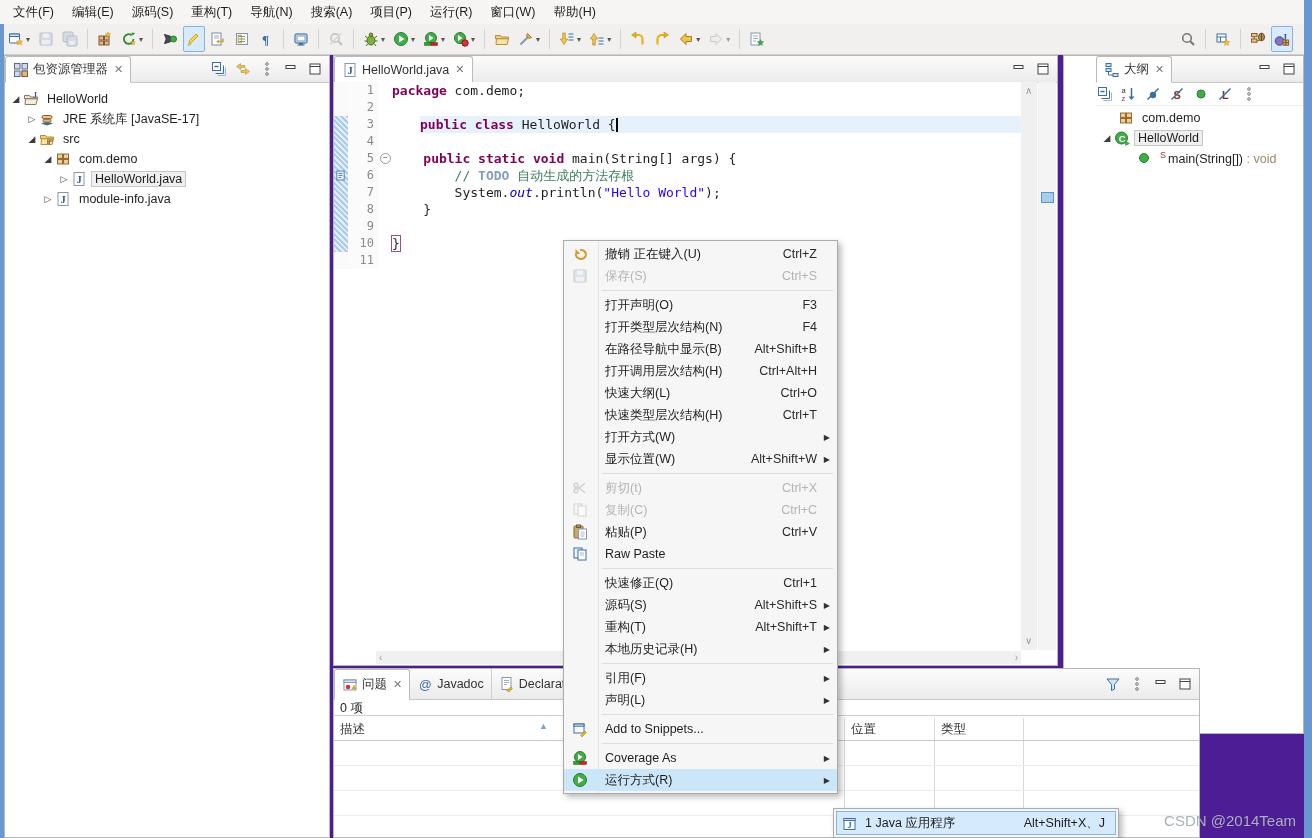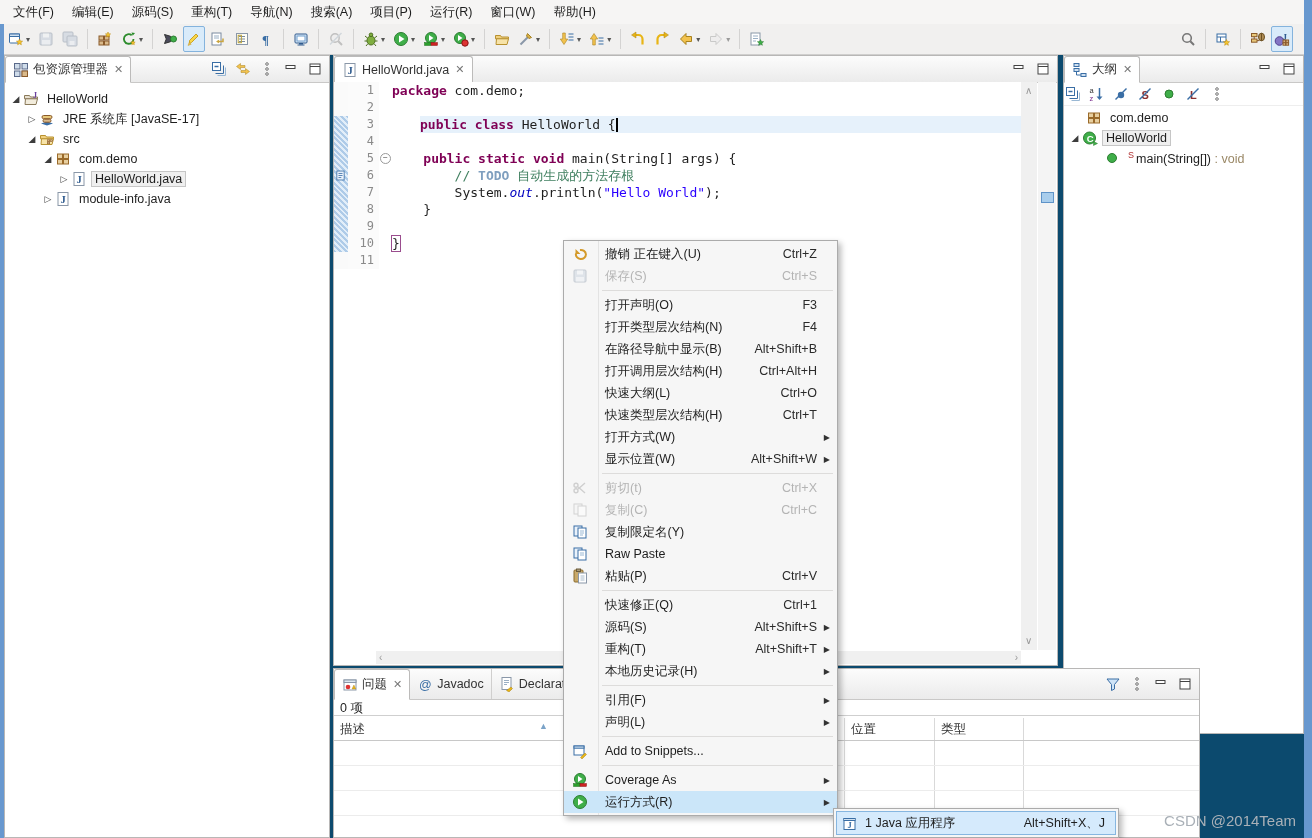--- a/index.html
+++ b/index.html
@@ -1,16 +1,16 @@
 <!DOCTYPE html>
 <html><head>
 <meta charset="utf-8">
 <style>
   html,body{margin:0;padding:0;background:#d8d8d8;}
-  #window{position:relative;width:1312px;height:838px;background:#0c4a6e;overflow:hidden;
+  #window{position:relative;width:1312px;height:838px;background:#4c1d95;overflow:hidden;
           font-family:"Liberation Sans","DejaVu Sans",sans-serif;font-size:12.5px;color:#1e1e1e;}
   .icon16{display:inline-block;width:16px;height:16px;flex:0 0 16px;}
   .icon16 svg{display:block;}
   
   #menubar{position:absolute;left:0;top:0;right:0;height:24px;background:#f6f5f4;display:flex;align-items:center;padding-left:4px;}
   .mbi{padding:0 9px;line-height:24px;cursor:default;}
   
   #toolbar{position:absolute;left:0;top:24px;right:0;height:30px;background:#f1f0ef;border-bottom:1px solid #d0cfce;display:flex;align-items:center;padding:0 4px;}
   .tbtn{display:inline-flex;align-items:center;height:24px;padding:0 2px;border:1px solid transparent;border-radius:2px;margin:0 1px;}
   .tbtn.active{background:#d9ebfa;border-color:#84b3dd;}
@@ -628,21 +628,21 @@
     <div style="position:absolute;right:1px;top:26px;width:18px;bottom:15px;background:#f4f4f4;">
       <div style="position:absolute;left:3px;top:110px;width:11px;height:9px;background:#a8cdec;border:1px solid #5e93c8;"></div>
     </div>
 
     <div class="sbar" style="left:42px;right:36px;bottom:1px;height:13px;">
       <span class="sarrow" style="left:3px;top:0;">‹</span>
       <span class="sarrow" style="right:3px;top:0;">›</span>
     </div>
   </div>
 
-  <div class="panel" id="outline-panel" style="left:1063px;top:55px;width:241px;height:679px;">
+  <div class="panel" id="outline-panel" style="left:1063px;top:55px;width:241px;height:679px;padding-left:32px;">
     <div class="tabbar">
       <div class="tab active">
         <span class="icon16">
             <svg viewBox="0 0 16 16" width="16" height="16" fill="none">
               <g fill="#cfe0f0" stroke="#3a6ea5">
                 <rect x="2" y="1.5" width="5" height="3"></rect>
                 <rect x="2" y="6.5" width="5" height="3"></rect>
                 <rect x="9" y="11.5" width="5" height="3"></rect>
               </g>
               <path d="M4.5 9.5v3.5h4.5" fill="none" stroke="#3a6ea5"></path>
@@ -909,43 +909,35 @@
       <div class="mi dis">
         <span class="mico" style="opacity: 0.45;"><svg viewBox="0 0 16 16" width="16" height="16">
             <rect x="2" y="2" width="8" height="10" fill="#f4f4f4" stroke="#aaa"></rect>
             <rect x="6" y="4" width="8" height="10" fill="#fff" stroke="#aaa"></rect>
           </svg></span>
         <span>复制(C)</span>
         <span class="msc">Ctrl+C</span>
       </div>
       <div class="mi">
         <span class="mico"><svg viewBox="0 0 16 16" width="16" height="16">
-            <rect x="2" y="2" width="8" height="10" fill="#eaf2fb" stroke="#3a6ea5"></rect>
-            <rect x="6" y="4" width="8" height="10" fill="#fff" stroke="#3a6ea5"></rect>
-            <path d="M8 7h4M8 9h4M8 11h3" stroke="#9ab8d4"></path>
-          </svg></span>
-        <span>复制限定名(Y)</span>
-      </div>
-      <div class="mi">
-        <span class="mico"><svg viewBox="0 0 16 16" width="16" height="16">
-            <rect x="2" y="2" width="8" height="10" fill="#eaf2fb" stroke="#3a6ea5"></rect>
-            <rect x="6" y="4" width="8" height="10" fill="#fff" stroke="#3a6ea5"></rect>
-            <path d="M8 7h4M8 9h4" stroke="#9ab8d4"></path>
-          </svg></span>
-        <span>Raw Paste</span>
-      </div>
-      <div class="mi">
-        <span class="mico"><svg viewBox="0 0 16 16" width="16" height="16">
             <rect x="2" y="2" width="9" height="12" rx="1" fill="#c8a96a" stroke="#8a6a2a"></rect>
             <rect x="4.5" y="1" width="4" height="2.5" fill="#a89a7a" stroke="#6a5a3a"></rect>
             <rect x="6.5" y="5" width="8" height="10" fill="#fff" stroke="#8a97a8"></rect>
             <path d="M8.5 8h4M8.5 10h4M8.5 12h4" stroke="#aabccc"></path>
           </svg></span>
         <span>粘贴(P)</span>
         <span class="msc">Ctrl+V</span>
+      </div>
+      <div class="mi">
+        <span class="mico"><svg viewBox="0 0 16 16" width="16" height="16">
+            <rect x="2" y="2" width="8" height="10" fill="#eaf2fb" stroke="#3a6ea5"></rect>
+            <rect x="6" y="4" width="8" height="10" fill="#fff" stroke="#3a6ea5"></rect>
+            <path d="M8 7h4M8 9h4" stroke="#9ab8d4"></path>
+          </svg></span>
+        <span>Raw Paste</span>
       </div>
       <div class="msep"></div>
       <div class="mi">
         <span>快速修正(Q)</span>
         <span class="msc">Ctrl+1</span>
       </div>
       <div class="mi">
         <span>源码(S)</span>
         <span class="msc">Alt+Shift+S</span>
         <span class="marr">▶</span>

